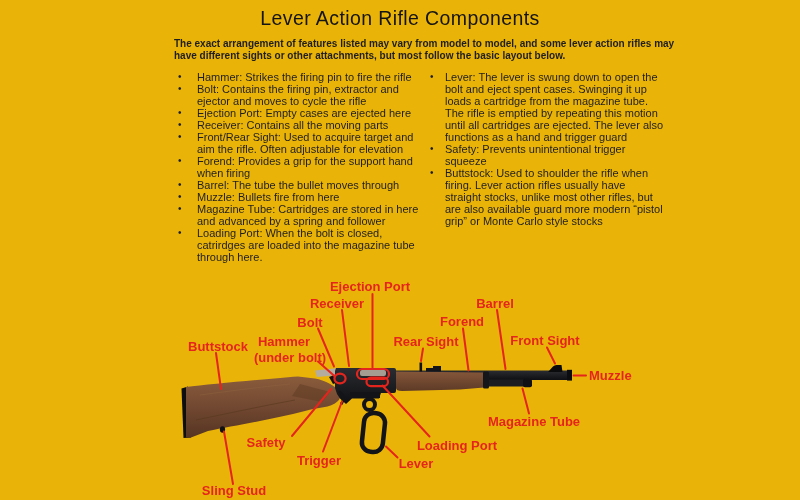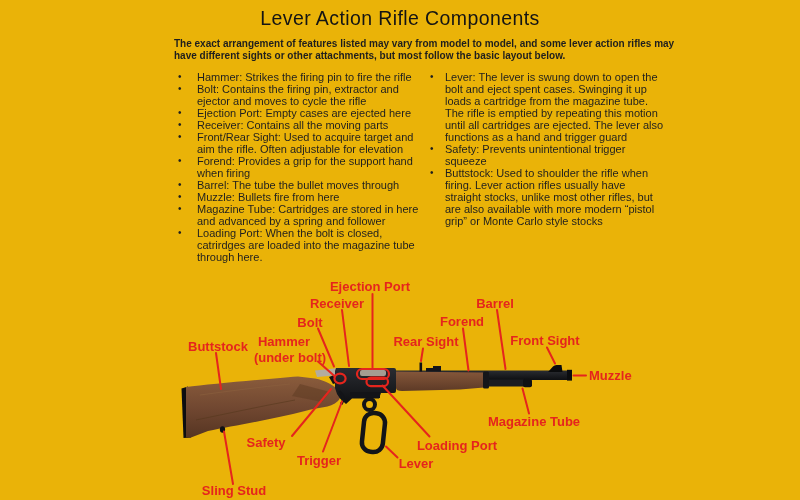--- a/index.html
+++ b/index.html
@@ -39,21 +39,21 @@
       <li>Front/Rear Sight: Used to acquire target and aim the rifle. Often adjustable for elevation</li>
       <li>Forend: Provides a grip for the support hand when firing</li>
       <li>Barrel: The tube the bullet moves through</li>
       <li>Muzzle: Bullets fire from here</li>
       <li>Magazine Tube: Cartridges are stored in here and advanced by a spring and follower</li>
       <li>Loading Port: When the bolt is closed, catrirdges are loaded into the magazine tube through here.</li>
     </ul>
     <ul class="col right">
       <li>Lever: The lever is swung down to open the bolt and eject spent cases. Swinging it up loads a cartridge from the magazine tube. The rifle is emptied by repeating this motion until all cartridges are ejected. The lever also functions as a hand and trigger guard</li>
       <li>Safety: Prevents unintentional trigger squeeze</li>
-      <li>Buttstock: Used to  shoulder the rifle when firing. Lever action rifles usually have straight stocks, unlike most other rifles, but are also available with more modern “pistol grip” or Monte Carlo  style stocks</li>
+      <li>Buttstock: Used to  shoulder the rifle when firing. Lever action rifles usually have straight stocks, unlike most other rifles, but are also available guard more modern “pistol grip” or Monte Carlo  style stocks</li>
     </ul>
   </div>
 
   <svg class="diagram" viewBox="0 0 800 500">
     <defs>
       <linearGradient id="stockG" x1="0" y1="0" x2="0" y2="1">
         <stop offset="0" stop-color="#8a5c3c"></stop>
         <stop offset="0.55" stop-color="#6f4630"></stop>
         <stop offset="1" stop-color="#563522"></stop>
       </linearGradient>

